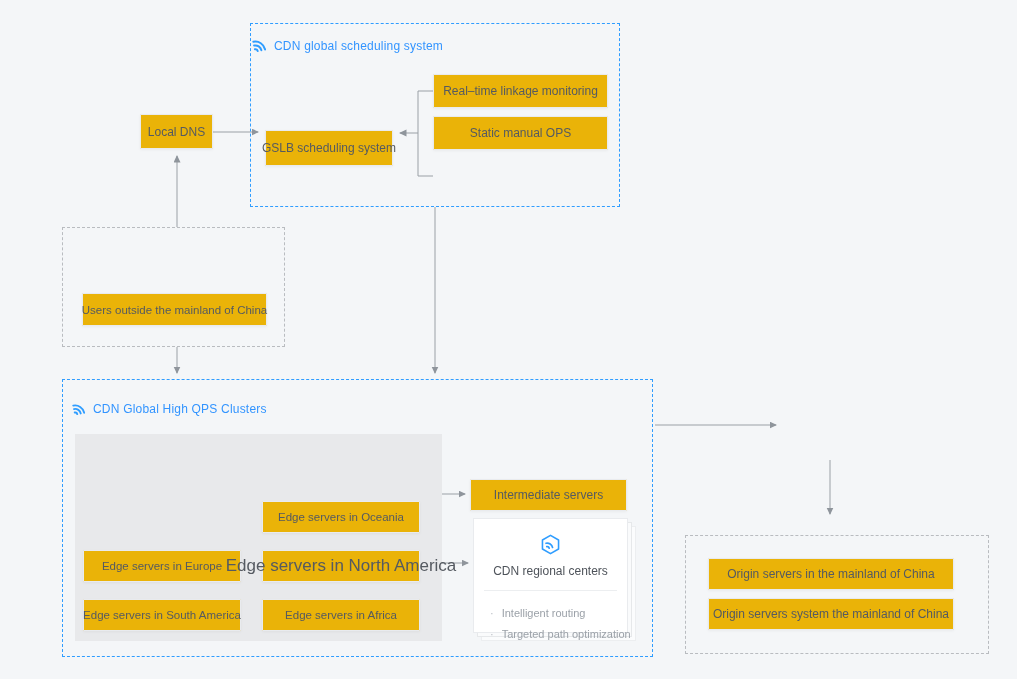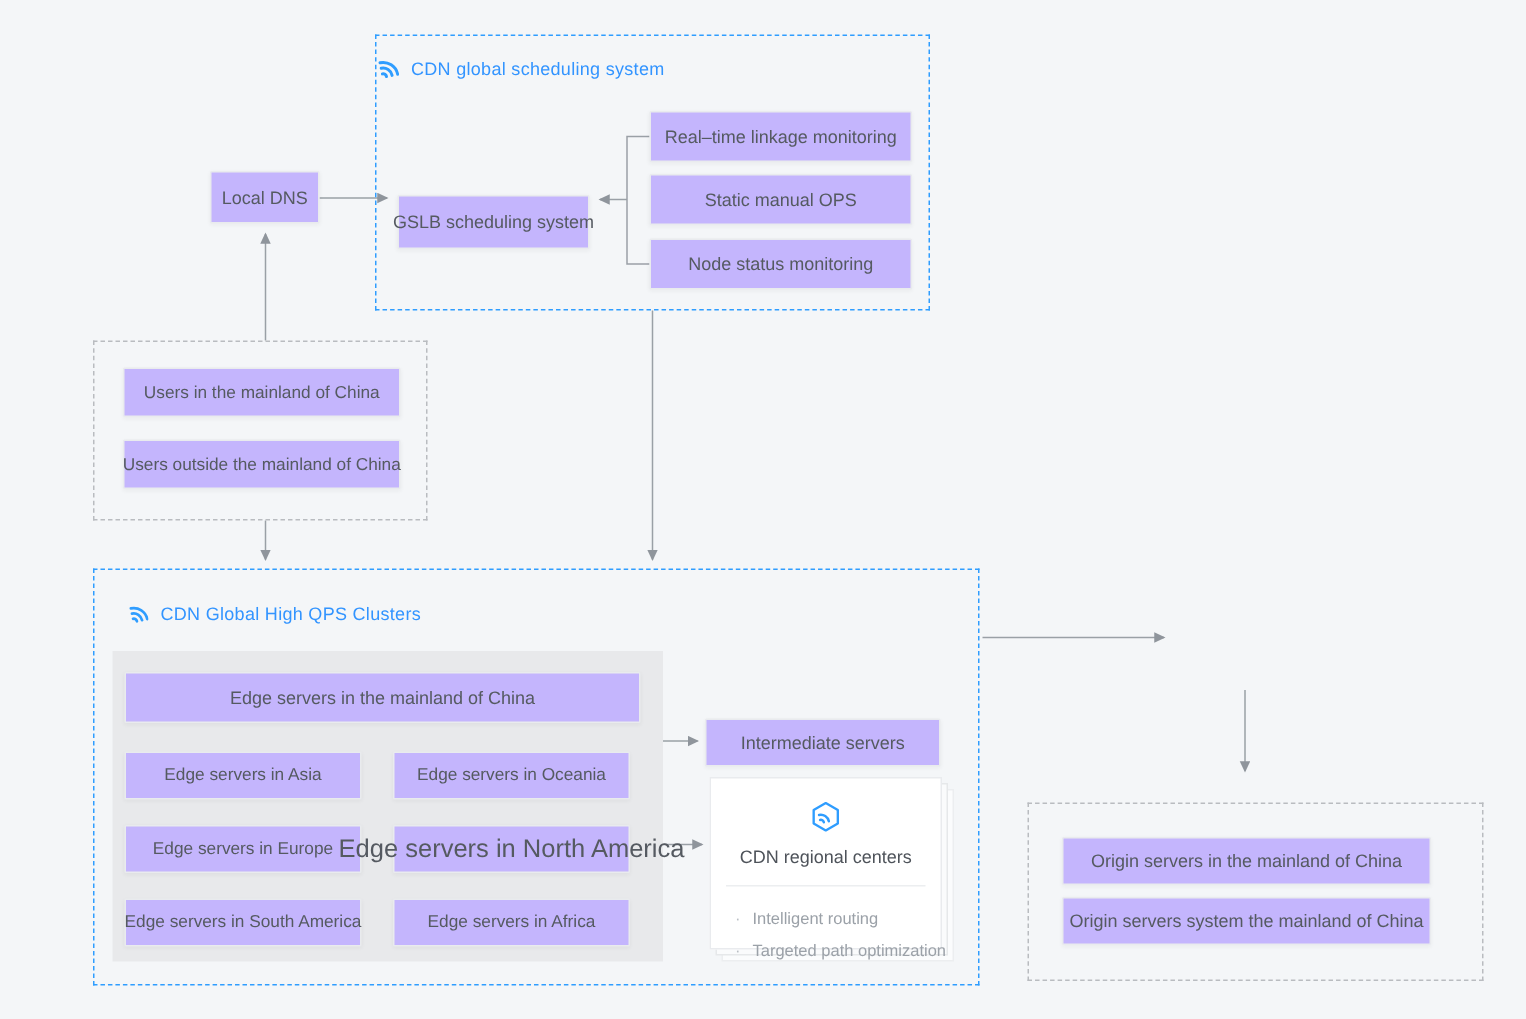--- a/index.html
+++ b/index.html
@@ -25,21 +25,21 @@
     box-sizing:border-box;
   }
   .group-title {
     position:absolute;
     display:flex; align-items:center; gap:8px;
     color:#3294ff; font-size:12px; letter-spacing:.2px;
     white-space:nowrap;
   }
   .wbox {
     position:absolute;
-    background:#c4b5fd;
+    background:#eab308;
     border:1px solid #e9ebee;
     box-shadow:0 1px 3px rgba(31,35,41,.05);
     box-sizing:border-box;
     display:flex; align-items:center; justify-content:center;
     color:#555a61; font-size:12px; white-space:nowrap;
     border-radius:1px;
   }
   .gray-panel {
     position:absolute;
     background:#e8e9eb;
@@ -111,58 +111,46 @@
   <div class="wbox" style="left:265px; top:130px; width:128px; height:36px;">
     <span>GSLB scheduling system</span>
   </div>
 
   <div class="wbox" style="left:433px; top:74px; width:175px; height:34px;">
     <span>Real–time linkage monitoring</span>
   </div>
   <div class="wbox" style="left:433px; top:116px; width:175px; height:34px;text-align:right;">
     <span>Static manual OPS</span>
   </div>
-  <div class="wbox" style="left:433px; top:159px; width:175px; height:34px;">
-    <span>Node status monitoring</span>
-  </div>
 
   <div class="wbox" style="left:140px; top:114px; width:73px; height:35px;">
     <span>Local DNS</span>
   </div>
 
   <div class="dashed-gray" style="left:62px; top:227px; width:223px; height:120px;"></div>
-  <div class="wbox" style="left:82px; top:245px; width:185px; height:33px; font-size:11.5px;">
-    <span>Users in the mainland of China</span>
-  </div>
   <div class="wbox" style="left:82px; top:293px; width:185px; height:33px; font-size:11.5px;">
     <span>Users outside the mainland of China</span>
   </div>
 
   <div class="dashed-blue" style="left:62px; top:379px; width:591px; height:278px;"></div>
 
-  <div class="group-title" style="left:86px; top:402px;">
+  <div class="group-title" style="left:72px; top:402px;">
     <svg class="icon" width="13" height="13" viewBox="0 0 24 24">
       <g fill="none" stroke="#2f9dff" stroke-width="3.4" stroke-linecap="round" transform="rotate(-12 12 12)">
         <path d="M4,16 A4,4 0 0 1 8,20"></path>
         <path d="M4,9.5 A10.5,10.5 0 0 1 14.5,20"></path>
         <path d="M4,3 A17,17 0 0 1 21,20"></path>
       </g>
     </svg>
     <span>CDN Global High QPS Clusters</span>
   </div>
 
   <div class="gray-panel" style="left:75px; top:434px; width:367px; height:207px;"></div>
 
-  <div class="wbox" style="left:83px; top:448px; width:344px; height:34px;">
-    <span>Edge servers in the mainland of China</span>
-  </div>
 
-  <div class="wbox" style="left:83px; top:501px; width:158px; height:32px; font-size:11.5px;">
-    <span>Edge servers in Asia</span>
-  </div>
   <div class="wbox" style="left:262px; top:501px; width:158px; height:32px; font-size:11.5px;">
     <span>Edge servers in Oceania</span>
   </div>
   <div class="wbox" style="left:83px; top:550px; width:158px; height:32px; font-size:11.5px;">
     <span>Edge servers in Europe</span>
   </div>
   <div class="wbox" style="left:262px; top:550px; width:158px; height:32px; font-size:17px;">
     <span>Edge servers in North America</span>
   </div>
   <div class="wbox" style="left:83px; top:599px; width:158px; height:32px; font-size:11.5px;">

